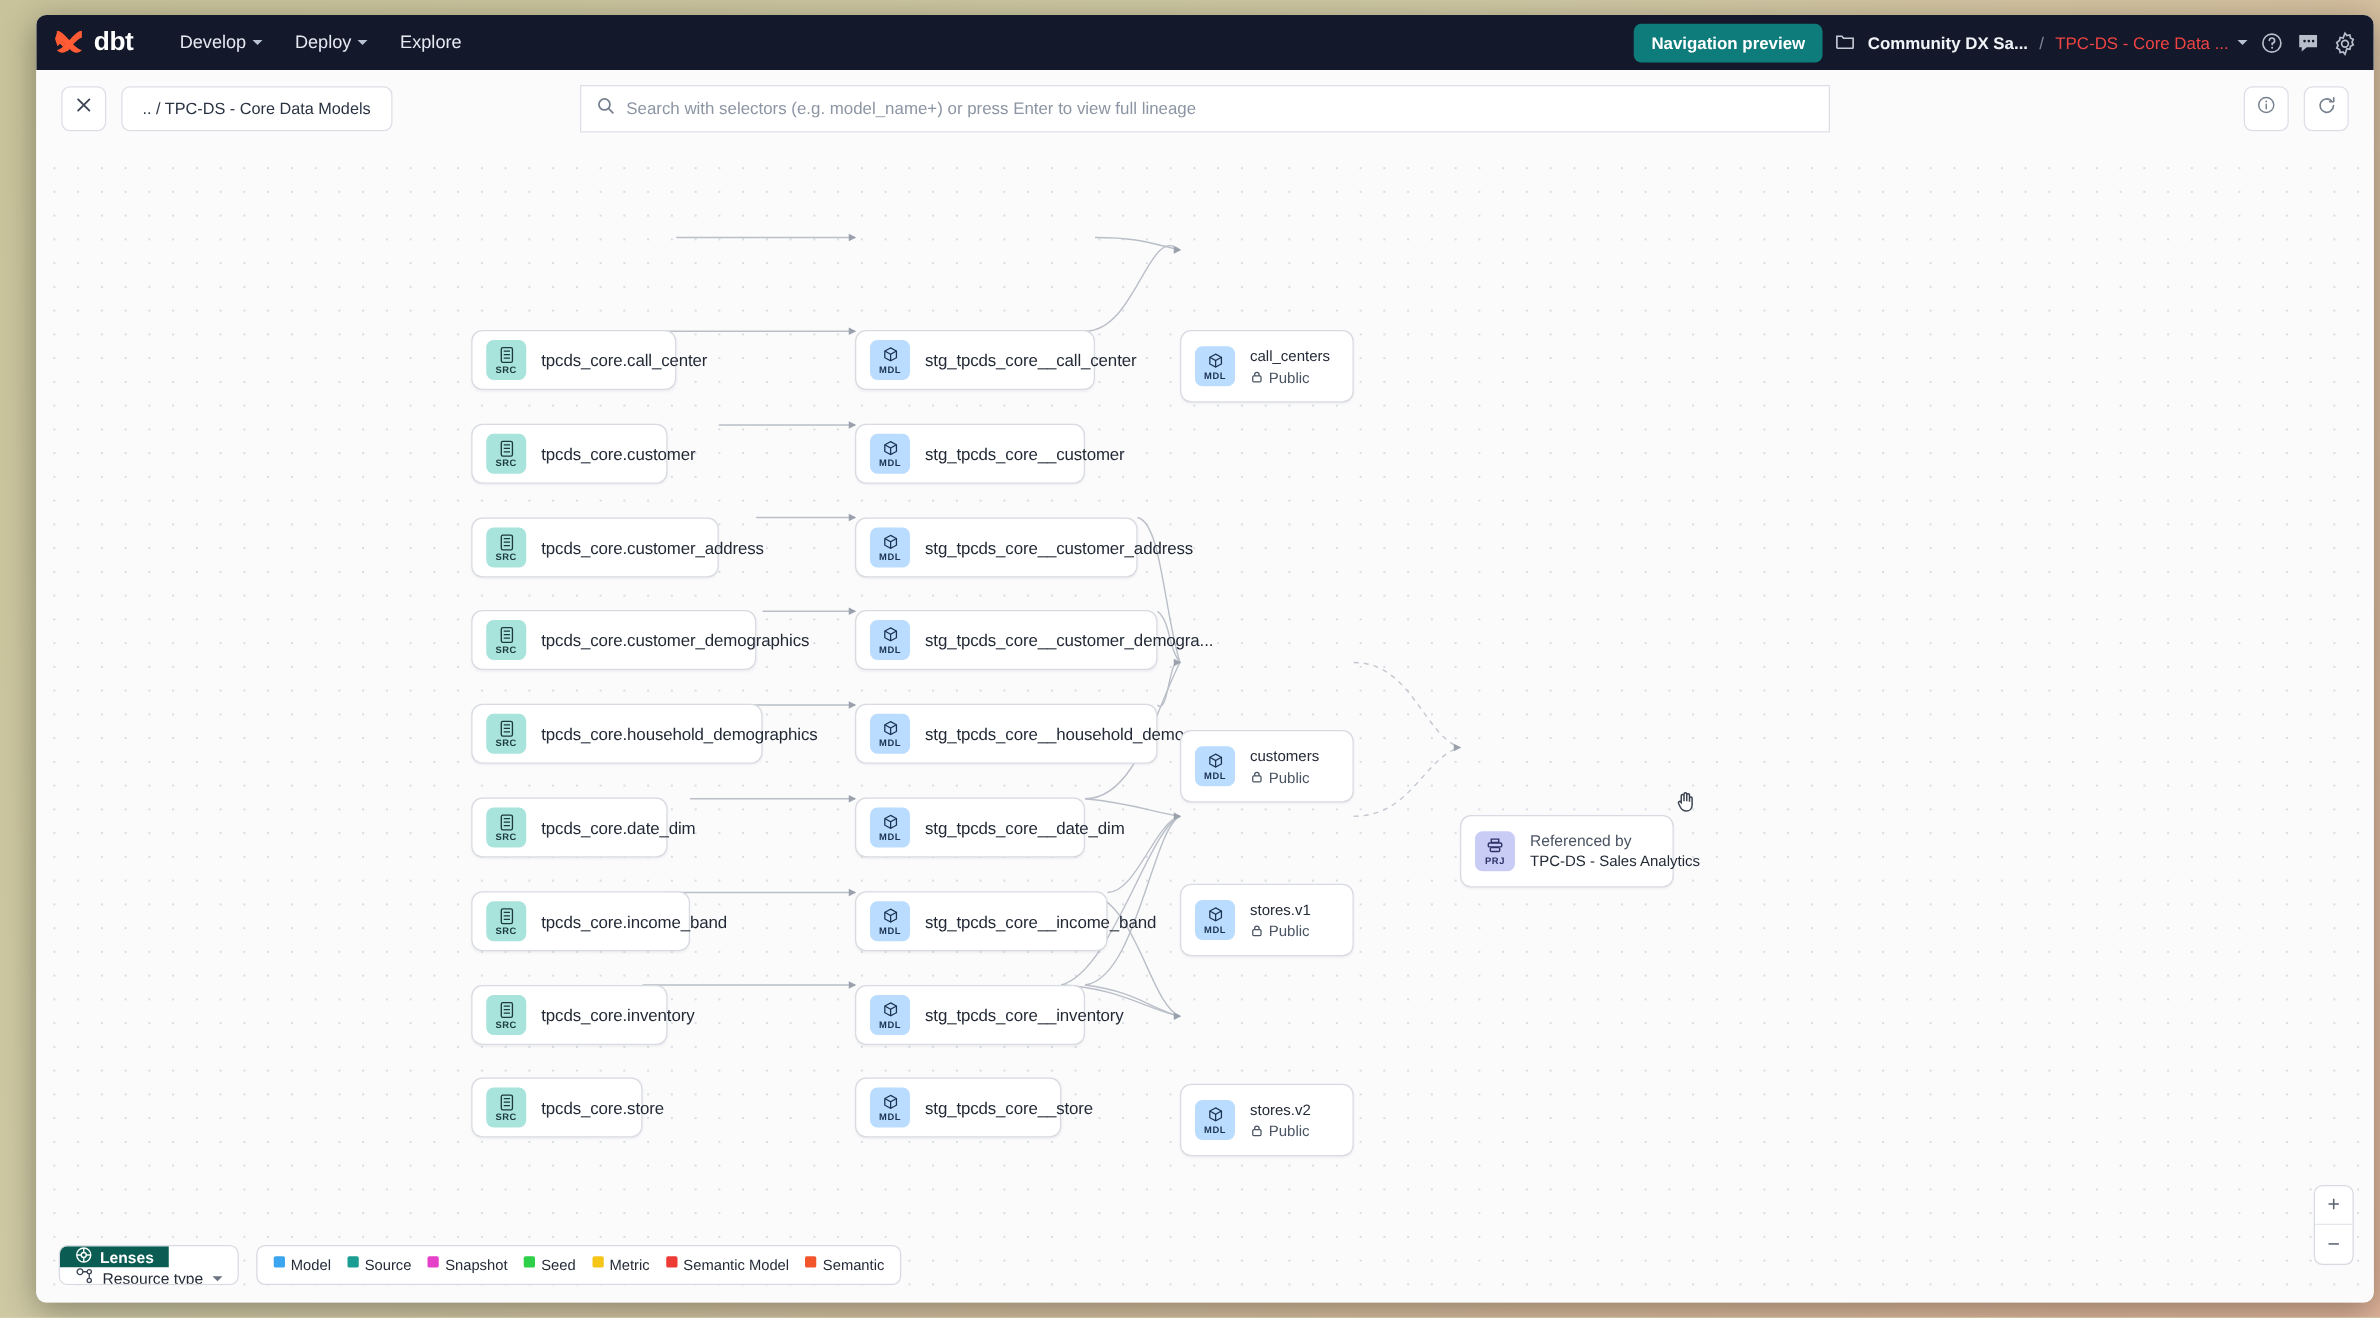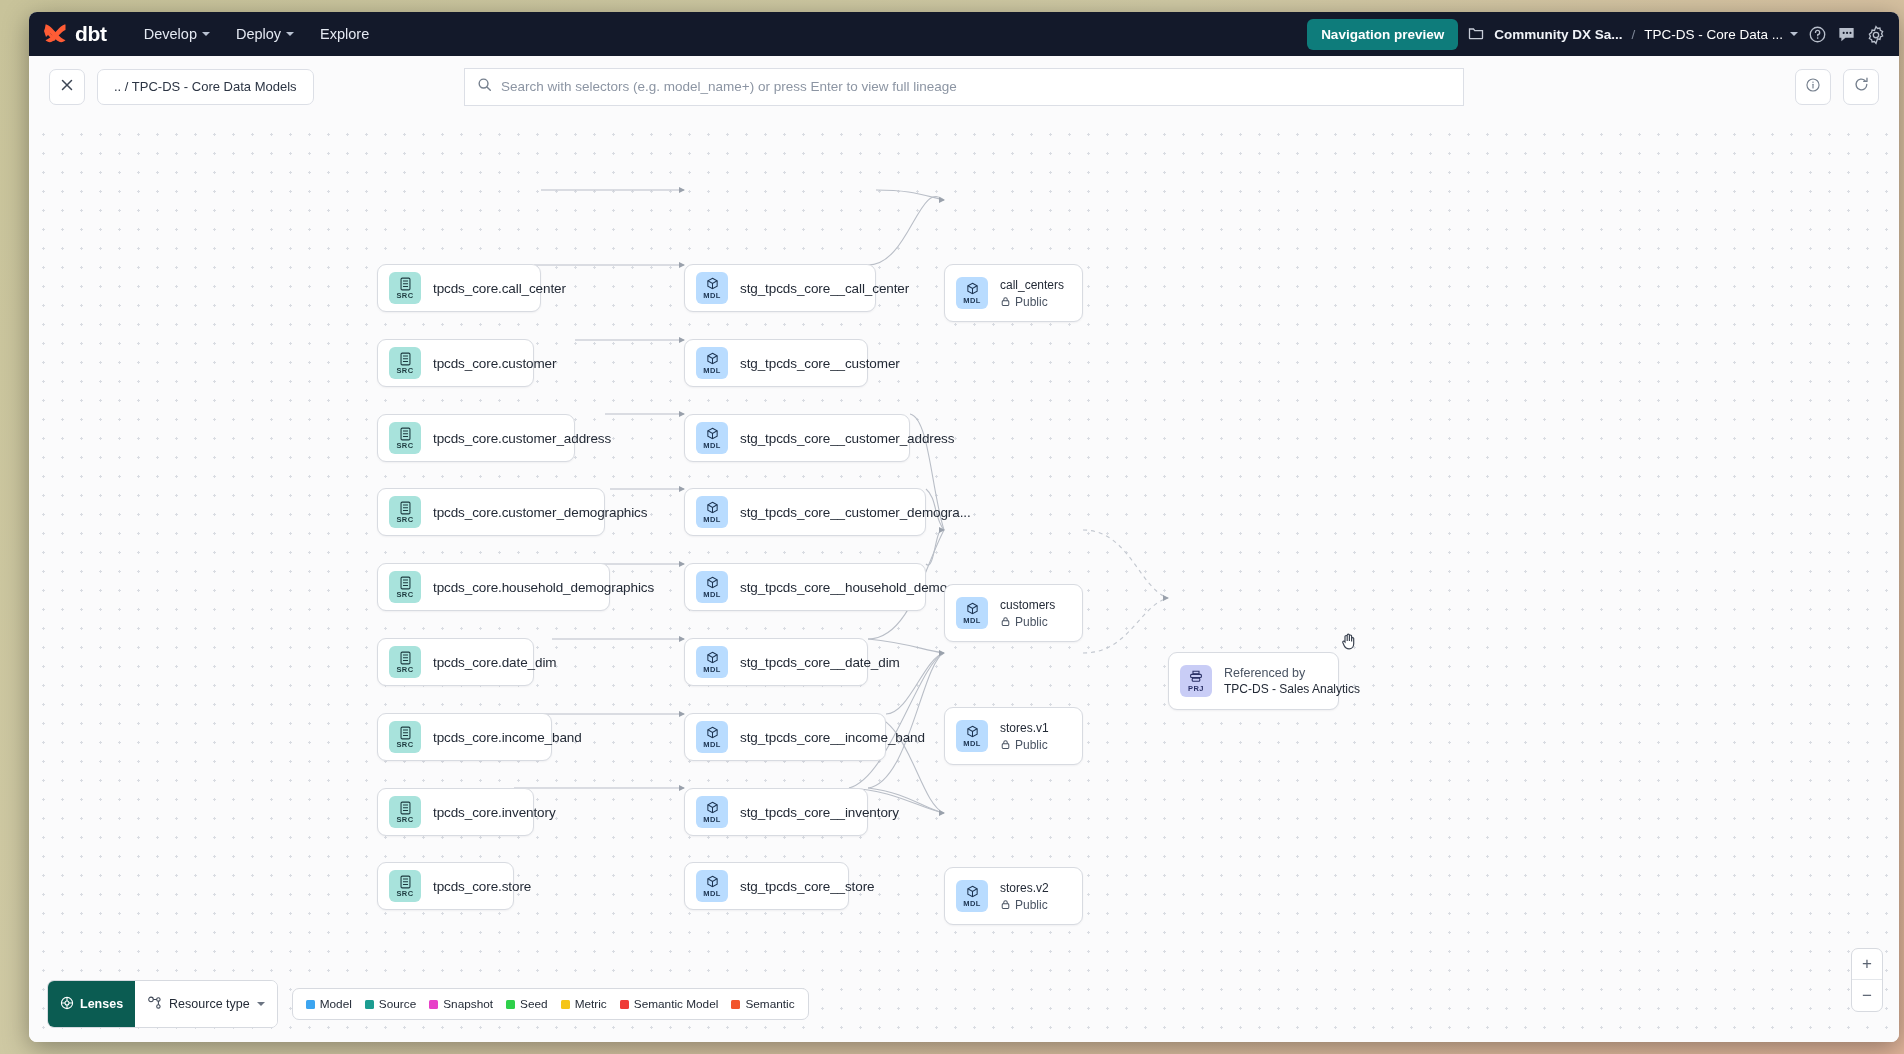--- a/index.html
+++ b/index.html
@@ -46,21 +46,21 @@
   }
   .caret { width:0;height:0;border-left:4px solid transparent;border-right:4px solid transparent;border-top:4.5px solid #b9c2d2; display:inline-block; }
   .nav-right { margin-left:auto; display:flex; align-items:center; gap:10px; }
   .navprev-btn {
     background:#0e7c7b; color:#fff; font-size:13.5px; font-weight:600;
     padding:8px 14px; border-radius:6px; border:none; cursor:pointer;
     font-family:"Liberation Sans", sans-serif;
   }
   .crumb { display:flex; align-items:center; gap:7px; font-size:13.5px; font-weight:700; color:#f0f3f8; }
   .crumb .sep { color:#7e8798; font-weight:400; margin:0 2px; }
-  .crumb .proj { font-weight:400; color:#ffffff; }
+  .crumb .proj { font-weight:400; color:#ef4444; }
   .ic { width:19px;height:19px; display:inline-block; opacity:.88; }
   .ic svg { display:block; }
   
   .toolbar {
     height: 62px; flex: 0 0 62px;
     background:#fbfbfc;
     display:flex; align-items:center;
     padding: 4px 20px;
     position: relative; z-index: 5;
     border-bottom: 1px solid rgba(0,0,0,0);
@@ -120,38 +120,38 @@
   .node .lbl { font-size:13.5px; color:#232a36; letter-spacing:-.1px; }
   .node .sub { font-size:12px; color:#4a5463; display:flex;align-items:center;gap:4px; margin-top:3px; }
   .node .two { display:flex; flex-direction:column; justify-content:center; }
   .node .ttl { font-size:12px; color:#232a36; font-weight:400; }
   
   .bottombar {
     position:absolute; left:18px; bottom:14px;
     display:flex; align-items:center; gap:14px; z-index:6;
   }
   .lenses-group {
-    display:flex; align-items:flex-start; height:48px;
-    border:1px solid #d7dae0; border-radius:7px; overflow:hidden; background:#fff;
+    display:flex; align-items:flex-start; height:32px;
+    border:1px solid #d7dae0; border-radius:7px; overflow:hidden; background:#fff;flex-direction:column;
   }
   .lenses-btn {
     background:#0b5c52; color:#fff; height:100%;
     display:flex;align-items:center;gap:6px;padding:0 12px;
     font-size:12.5px; font-weight:600; cursor:pointer;
   }
   .restype-btn {
     background:#fff; color:#242b37; height:100%;
     display:flex;align-items:center;gap:7px;padding:0 12px;
     font-size:12.5px; cursor:pointer;
   }
   .legend {
     height:32px; background:#fff; border:1px solid #d7dae0; border-radius:7px;
     display:flex; align-items:center; gap:13px; padding:0 13px;
   }
-  .legend .item { display:flex;align-items:center;gap:5px; font-size:11.8px; color:#242b37; }
+  .legend .item { display:flex;align-items:flex-start;gap:5px; font-size:11.8px; color:#242b37; }
   .legend .sw { width:9px;height:9px;border-radius:1.5px; display:inline-block; }
   
   .zoomctl {
     position:absolute; right:16px; bottom:30px; z-index:6;
     width:32px; background:#fff; border:1px solid #d7dae0; border-radius:7px; overflow:hidden;
   }
   .zoomctl div {
     height:31px; display:flex;align-items:center;justify-content:center;
     font-size:17px; color:#5b6472; cursor:pointer; user-select:none;
   }

